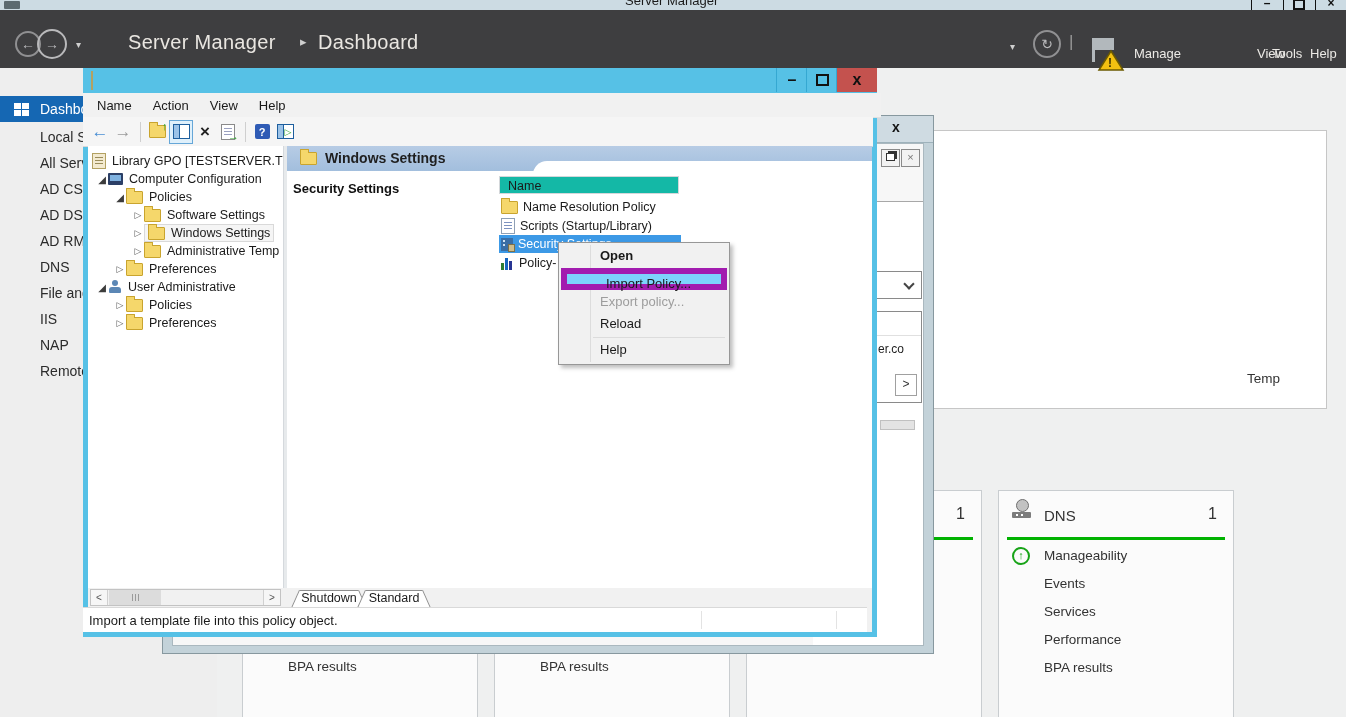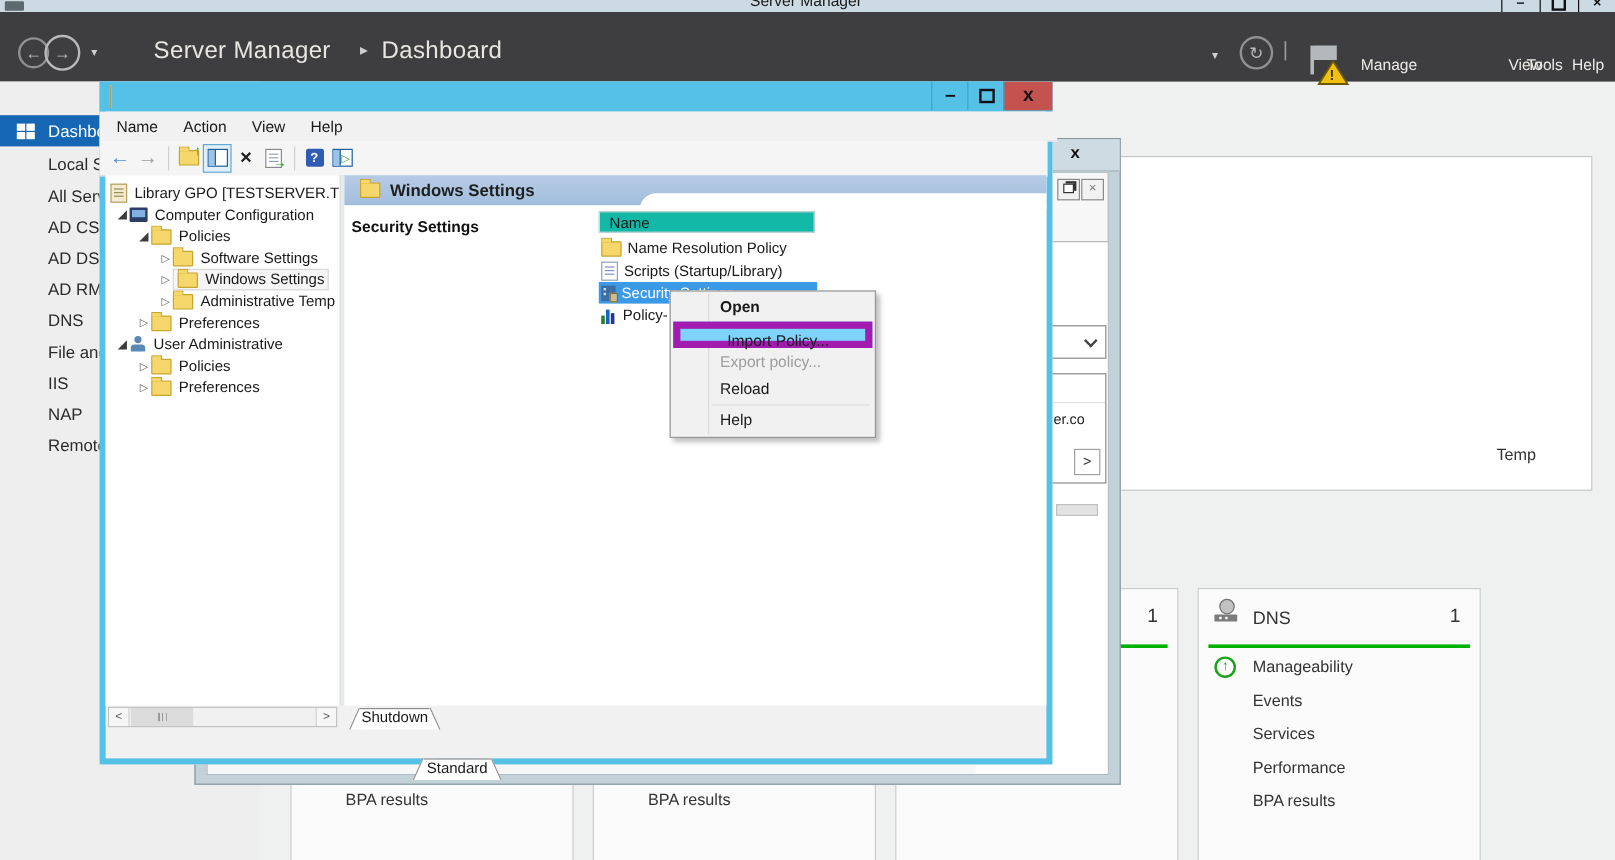--- a/index.html
+++ b/index.html
@@ -465,20 +465,25 @@
     <div id="scrthumb"></div>
     <div class="scrbtn" style="right:0;border-left:1px solid #d0d0d0;border-right:none;"><span>&gt;</span></div>
   </div>
 
   <div class="tab" style="left:212px;width:58px;">
     <span class="sl"></span>
       <span class="sr"></span>
       <span class="body"></span>
     <span class="lbl">Shutdown</span>
   </div>
-  <div class="tab" style="left:265px;width:56px;margin-top:42px;">
+  <div class="tab" style="left:278px;width:56px;">
     <span class="sl"></span>
       <span class="sr"></span>
       <span class="body"></span>
     <span class="lbl">Standard</span>
   </div>
 
+  <div id="statusbar">
+    <span>Import a template file into this policy object.</span>
+    <div class="statsep" style="left:618px;"></div>
+    <div class="statsep" style="left:753px;"></div>
+  </div>
 </div>
 
 </body></html>

